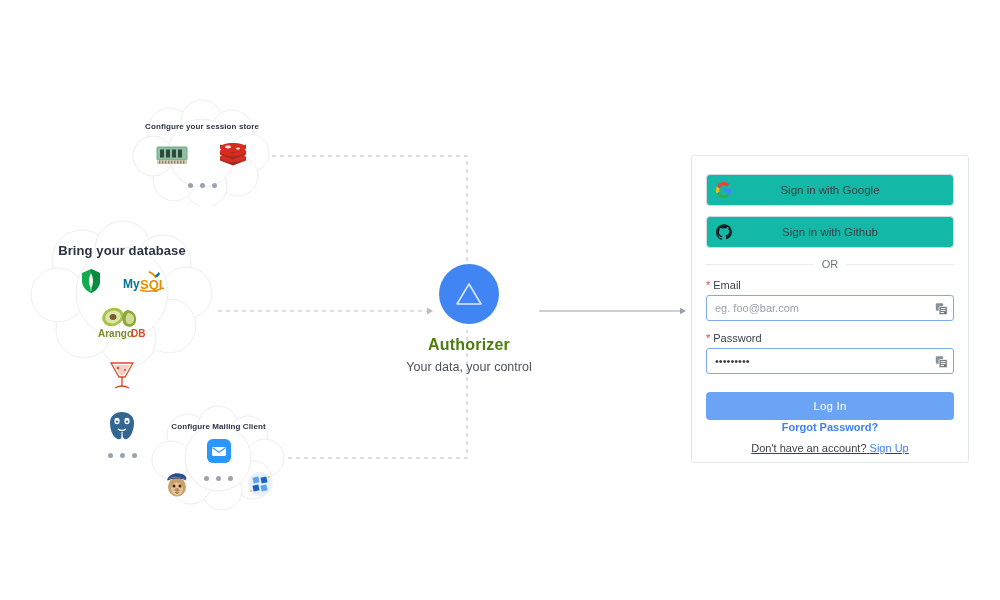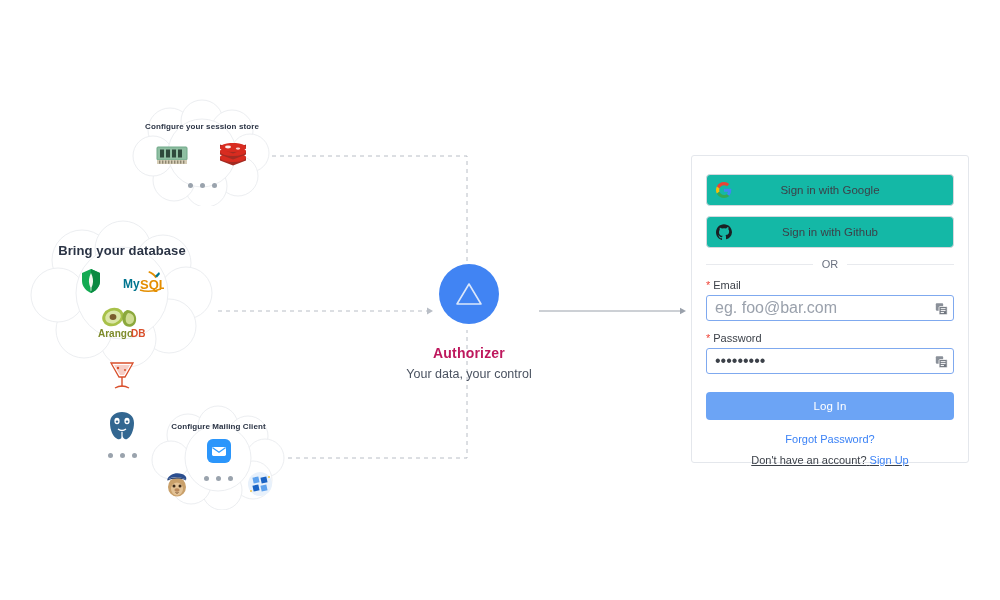--- a/index.html
+++ b/index.html
@@ -23,52 +23,52 @@
     display:flex;flex-direction:column;align-items:center;}
   .cloud-title{font-weight:bold;color:#2b3445;text-align:center;letter-spacing:.1px;}
   .icon-row{display:flex;align-items:center;justify-content:center;}
   .dots{display:flex;gap:7px;align-items:center;justify-content:center;}
   .dots i{width:5px;height:5px;border-radius:50%;background:#9aa3ad;display:block;}
 
   
   .brand{position:absolute;left:398px;top:264px;width:142px;text-align:center;}
   .brand-circle{width:60px;height:60px;border-radius:50%;background:#4184f3;
      margin:0 auto;display:flex;align-items:center;justify-content:center;}
-  .brand-name{margin-top:21px;font-size:14px;font-weight:bold;color:#be185d;letter-spacing:.2px;}
+  .brand-name{margin-top:12px;font-size:16px;font-weight:bold;color:#4d7c0f;letter-spacing:.2px;}
   .brand-tag{margin-top:6px;font-size:12.5px;color:#4a5260;}
 
   
   .login-card{position:absolute;left:691px;top:155px;width:278px;height:308px;
      background:#fff;border:1px solid #e4e7ec;border-radius:3px;
      box-sizing:border-box;padding:18px 14px 0 14px;}
   .oauth-btn{height:30px;border:1px solid #d5d8dd;border-radius:4px;background:#14b8a6;
      display:flex;align-items:center;position:relative;margin-bottom:10px;cursor:pointer;}
   .oauth-ic{position:absolute;left:9px;top:50%;transform:translateY(-50%);
      width:16px;height:16px;display:block;}
   .oauth-label{width:100%;text-align:center;font-size:11.5px;color:#3c4149;}
 
   .or-row{display:flex;align-items:center;margin:10px 0 9px 0;}
   .or-row .ln{flex:1;height:1px;background:#e8eaee;}
   .or-row .or{font-size:11px;color:#6b7280;padding:0 9px;}
 
   .fld-label{font-size:11px;color:#3c4149;margin-bottom:4px;}
   .fld-label .req{color:#f04438;margin-right:3px;}
   .fld-wrap{position:relative;margin-bottom:11px;}
   .fld{width:100%;height:26px;box-sizing:border-box;border:1px solid #7fa9ef;
-     border-radius:3px;padding:0 26px 0 8px;font-size:16px;color:#3c4149;
+     border-radius:3px;padding:0 26px 0 8px;font-size:11px;color:#3c4149;
      font-family:"Liberation Sans", sans-serif;outline:none;background:#fff;}
   .fld::placeholder{color:#9aa1ac;}
   .fld-ic{position:absolute;right:6px;top:50%;transform:translateY(-50%);
      width:13px;height:13px;cursor:pointer;}
 
   .login-btn{width:100%;height:28px;margin-top:7px;border:0;border-radius:4px;
      background:#6ca4f5;color:#fff;font-size:11.5px;cursor:pointer;
      font-family:"Liberation Sans", sans-serif;letter-spacing:.2px;}
-  .forgot{display:block;text-align:center;margin-top:13px;font-size:11px;
-     color:#3b82f6;text-decoration:none;cursor:pointer;}
+  .forgot{display:block;text-align:center;margin-top:1px;font-size:11px;
+     color:#3b82f6;text-decoration:none;cursor:pointer;font-weight:bold;}
   .signup-row{text-align:center;margin-top:9px;font-size:11px;color:#3c4149;text-decoration:underline;}
   .signup-row a{color:#3b82f6;text-decoration:none;cursor:pointer;}
 </style>
 </head>
 <body>
 
 <div class="stage">
 
   <svg class="connectors" width="1000" height="600" viewBox="0 0 1000 600">
 

